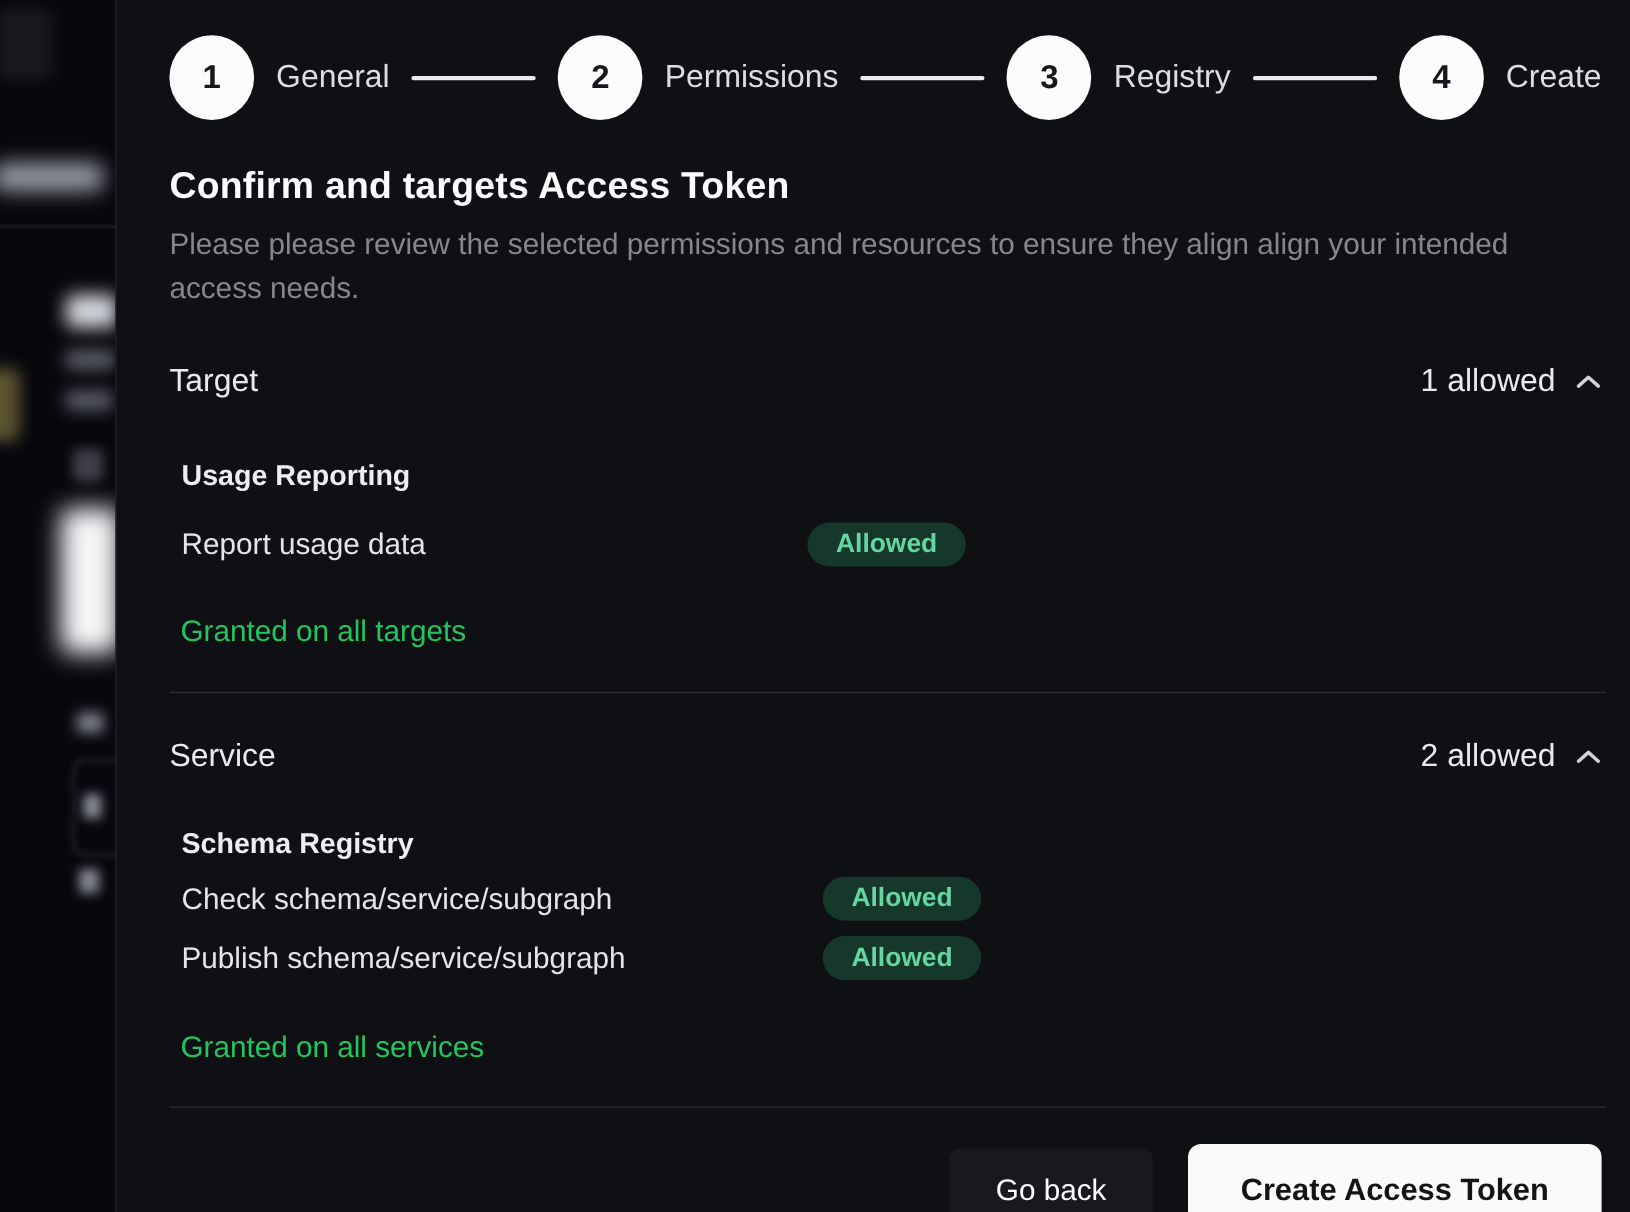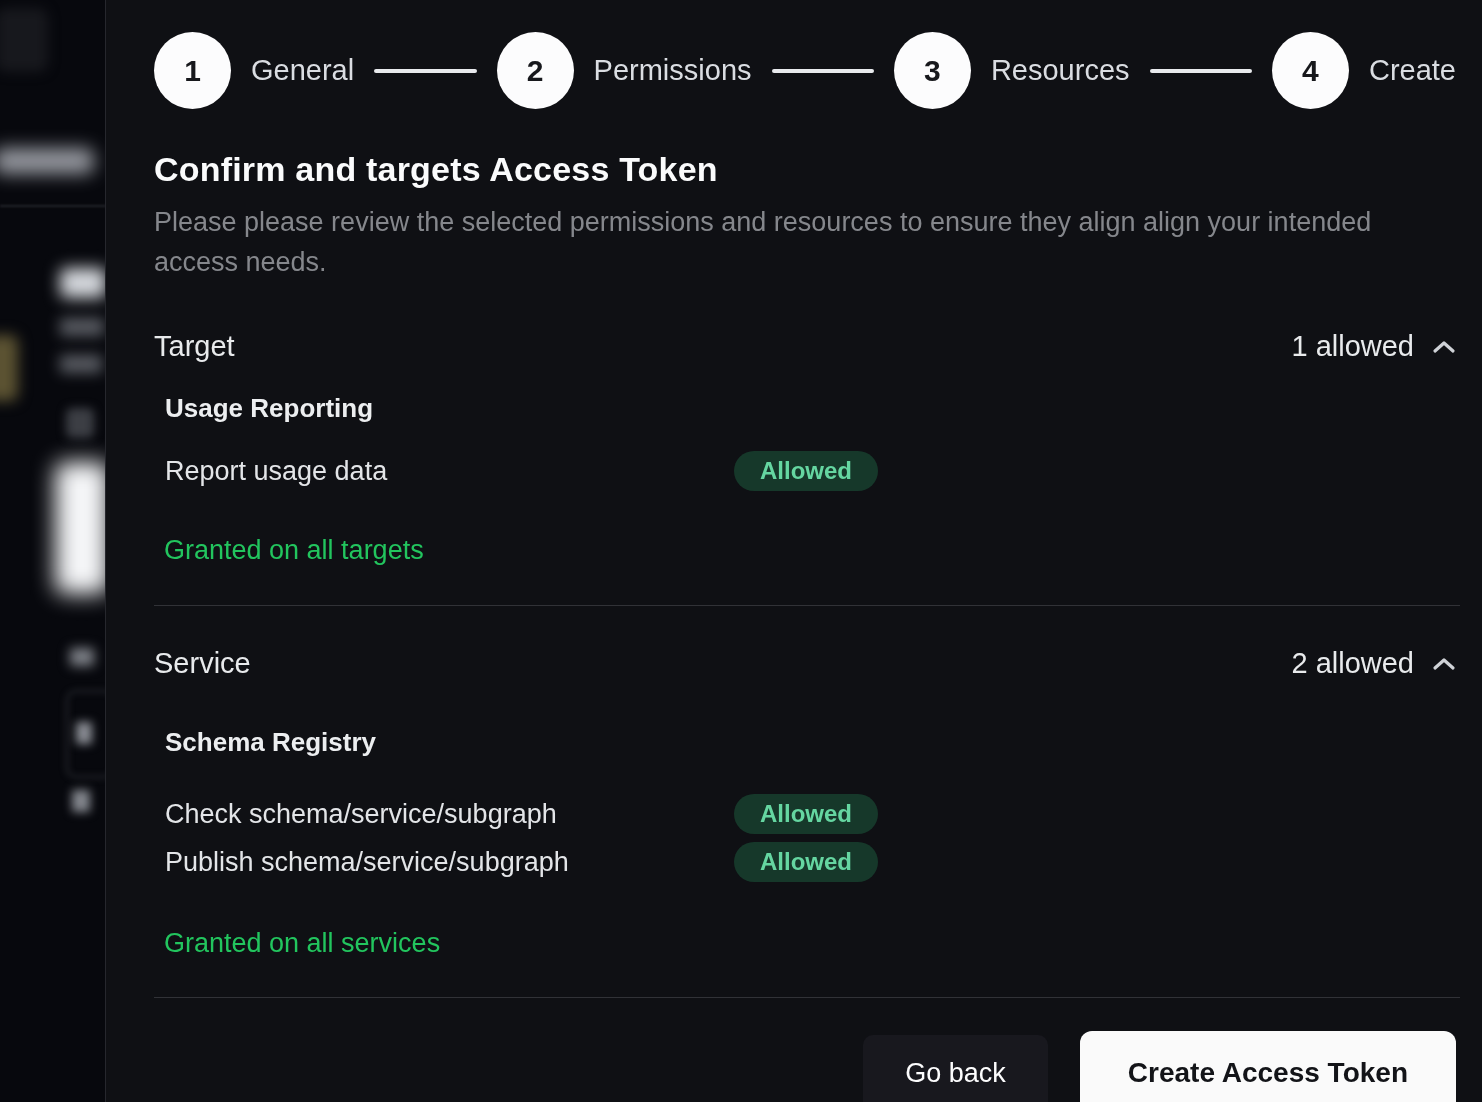--- a/index.html
+++ b/index.html
@@ -54,27 +54,27 @@
   .group-name { font-size:26px; font-weight:700; color:#eceef0; }
   .perm-grid { display:grid; grid-template-columns:569px auto; justify-content:start; align-items:center; row-gap:8px; }
   .perm-label { font-size:27px; color:#e3e5e8; }
   .badge { display:inline-flex; align-items:center; justify-content:center; height:40px; padding:0 26px;
            background:#16382a; color:#65d6a1; font-size:24px; font-weight:700; border-radius:21px; }
   .granted-note { font-size:27px; color:#22c55e; padding-left:10px; }
 
   .divider { height:1px; background:#313237; border:none; margin-right:-4px; }
 
   .sec1-header { margin-top:48px; }
-  .sec1-group  { margin-top:30px; }
+  .sec1-group  { margin-top:54px; }
   .sec1-grid   { margin-top:27px; }
   .sec1-note   { margin-top:44px; }
   .div1        { margin-top:39px; }
   .sec2-header { margin-top:41px; }
   .sec2-group  { margin-top:47px; }
-  .sec2-grid   { margin-top:36px; }
+  .sec2-grid   { margin-top:15px;gap:14px; }
   .sec2-note   { margin-top:46px; }
   .div2        { margin-top:38px; }
 
   
   .footer { margin-top:33px; display:flex; justify-content:flex-end; align-items:flex-start; gap:32px; }
   .btn { border:none; cursor:pointer; font-family:inherit; }
   .btn-goback { height:76px; padding:0 42px; margin-top:4px; background:#18181e; color:#fdfdfe;
                 font-size:27px; font-weight:500; border-radius:10px; }
   .btn-create { height:84px; padding:0 48px; background:#fafafa; color:#131418;
                 font-size:28px; font-weight:600; border-radius:12px; }
@@ -108,21 +108,21 @@
         <div class="step-label">General</div>
       </div>
       <div class="step-line"></div>
       <div class="step">
         <div class="step-circle">2</div>
         <div class="step-label">Permissions</div>
       </div>
       <div class="step-line"></div>
       <div class="step">
         <div class="step-circle">3</div>
-        <div class="step-label">Resources</div>
+        <div class="step-label">Registry</div>
       </div>
       <div class="step-line"></div>
       <div class="step">
         <div class="step-circle">4</div>
         <div class="step-label">Create</div>
       </div>
     </div>
 
     <h1 class="page-title">Confirm and targets Access Token</h1>
     <p class="page-desc">Please please review the selected permissions and resources to ensure they align align your intended access needs.</p>

